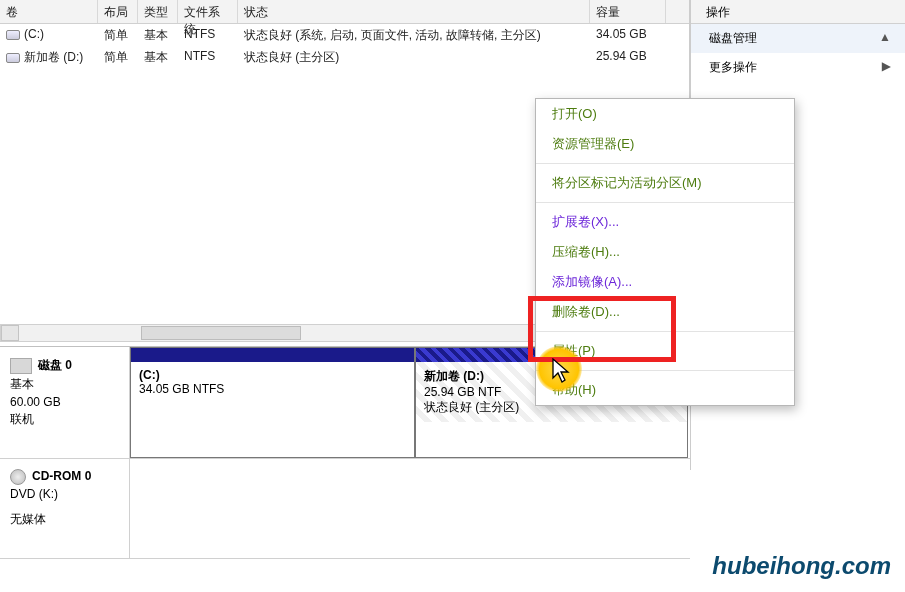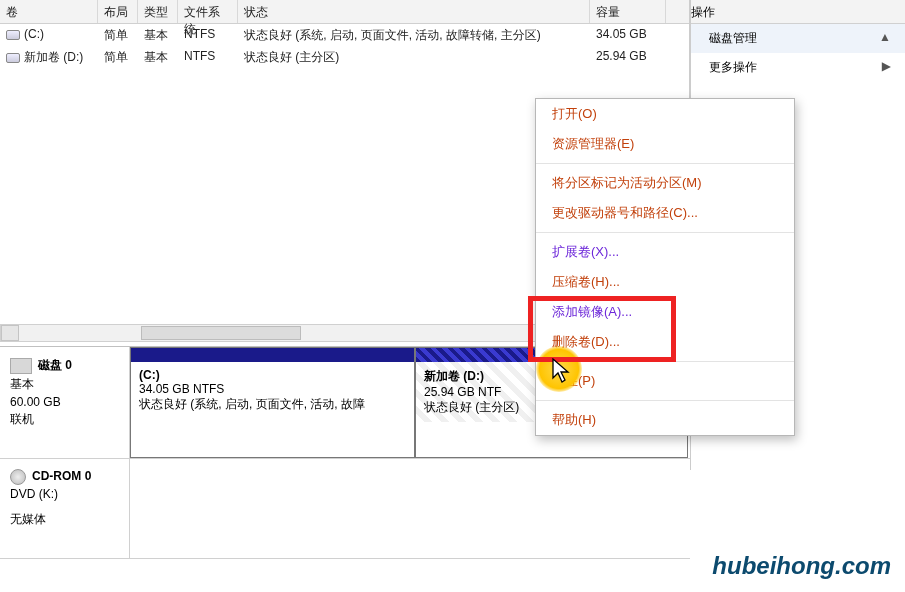--- a/index.html
+++ b/index.html
@@ -9,21 +9,21 @@
   
   .vol-table { position: absolute; left: 0; top: 0; width: 690px; height: 330px; border-right: 1px solid #ccc; }
   .vol-header { display: flex; background: #f3f3f3; border-bottom: 1px solid #d0d0d0; height: 24px; font-size: 12px; }
   .vol-header .hcell { border-right: 1px solid #d8d8d8; padding: 4px 6px; color: #222; }
   .vol-rows .row { display: flex; height: 22px; font-size: 12px; color: #222; }
   .vol-rows .row .cell { padding: 3px 6px; }
   .disk-icon { display: inline-block; width: 14px; height: 10px; border: 1px solid #888; border-radius: 2px; background: linear-gradient(#eef, #ccd); margin-right: 4px; vertical-align: middle; }
 
   
   .action-pane { position: absolute; left: 690px; top: 0; width: 215px; height: 470px; border-left: 1px solid #ccc; background: #fff; }
-  .action-header { height: 24px; background: #f3f3f3; border-bottom: 1px solid #d0d0d0; padding: 4px 0; font-size: 12px; }
+  .action-header { height: 24px; background: #f3f3f3; border-bottom: 1px solid #d0d0d0; padding: 4px 15px; font-size: 12px; }
   .action-list .act-item { display: flex; justify-content: space-between; padding: 6px 14px 6px 18px; font-size: 12px; }
   .act-highlight { background: #eef3fa; gap: 32px; }
   .arrow { color: #555; }
 
   
   .hscroll { position: absolute; left: 0; top: 324px; width: 690px; height: 18px; background: #f1f1f1; border: 1px solid #d0d0d0; }
   .hscroll .thumb { position: absolute; left: 140px; top: 1px; height: 14px; width: 160px; background: #dcdcdc; border: 1px solid #bcbcbc; }
   .hscroll .btn { position: absolute; top: 0; width: 18px; height: 16px; background: #e6e6e6; border: 1px solid #c4c4c4; }
   .hscroll .btn.left { left: 0; }
   .hscroll .btn.right { right: 0; }
@@ -42,21 +42,21 @@
 
   .part { border: 1px solid #777; margin: 0; font-size: 12px; padding: 0; }
   .part .bar { height: 14px; background: #1a1a8a; }
   .part.selected .bar { background: repeating-linear-gradient(45deg,#1a1a8a,#1a1a8a 4px,#3a3ad0 4px,#3a3ad0 8px); }
   .part .pbody { padding: 6px 8px; }
   .part .pbody.sel { background: repeating-linear-gradient(45deg,#fff,#fff 6px,#f0f0f0 6px,#f0f0f0 12px); }
   .part .pn { font-weight: bold; }
 
   
   .ctx { position: absolute; left: 535px; top: 98px; width: 260px; background: #fff; border: 1px solid #b7b7b7; box-shadow: 2px 4px 10px rgba(0,0,0,.25); font-size: 13px; z-index: 20; }
-  .ctx .mi { padding: 6px 16px; color: #c2410c; }
+  .ctx .mi { padding: 6px 16px; color: #4d7c0f; }
   .ctx .mi.disabled { color: #6d28d9; }
   .ctx .sep { border-top: 1px solid #e3e3e3; margin: 4px 0; }
 
   
   .redbox { position: absolute; left: 528px; top: 296px; width: 148px; height: 66px; border: 5px solid #e22; z-index: 30; pointer-events: none; }
 
   
   .spot { position: absolute; left: 536px; top: 346px; width: 46px; height: 46px; border-radius: 50%; background: radial-gradient(circle,#ffd94a 0%,#ffc400 60%,rgba(255,196,0,0) 75%); z-index: 25; pointer-events: none; }
   .cursor { position: absolute; left: 552px; top: 358px; z-index: 40; pointer-events: none; }
 
@@ -124,21 +124,20 @@
         <div class="ln">基本</div>
         <div class="ln">60.00 GB</div>
         <div class="ln">联机</div>
       </div>
       <div class="dright">
         <div class="part" style="width:285px">
           <div class="bar"></div>
           <div class="pbody">
             <div class="pn">(C:)</div>
             <div>34.05 GB NTFS</div>
-            <div>状态良好 (系统, 启动, 页面文件, 活动, 故障</div>
           </div>
         </div>
         <div class="part selected" style="width:273px">
           <div class="bar"></div>
           <div class="pbody sel">
             <div class="pn">新加卷  (D:)</div>
             <div>25.94 GB NTF</div>
             <div>状态良好 (主分区)</div>
           </div>
         </div>
@@ -153,21 +152,20 @@
       </div>
       <div class="dright"></div>
     </div>
   </div>
 
   <div class="ctx">
     <div class="mi">打开(O)</div>
     <div class="mi">资源管理器(E)</div>
     <div class="sep"></div>
     <div class="mi">将分区标记为活动分区(M)</div>
-    <div class="mi">更改驱动器号和路径(C)...</div>
     <div class="sep"></div>
     <div class="mi disabled">扩展卷(X)...</div>
     <div class="mi">压缩卷(H)...</div>
     <div class="mi disabled">添加镜像(A)...</div>
     <div class="mi">删除卷(D)...</div>
     <div class="sep"></div>
     <div class="mi">属性(P)</div>
     <div class="sep"></div>
     <div class="mi">帮助(H)</div>
   </div>

